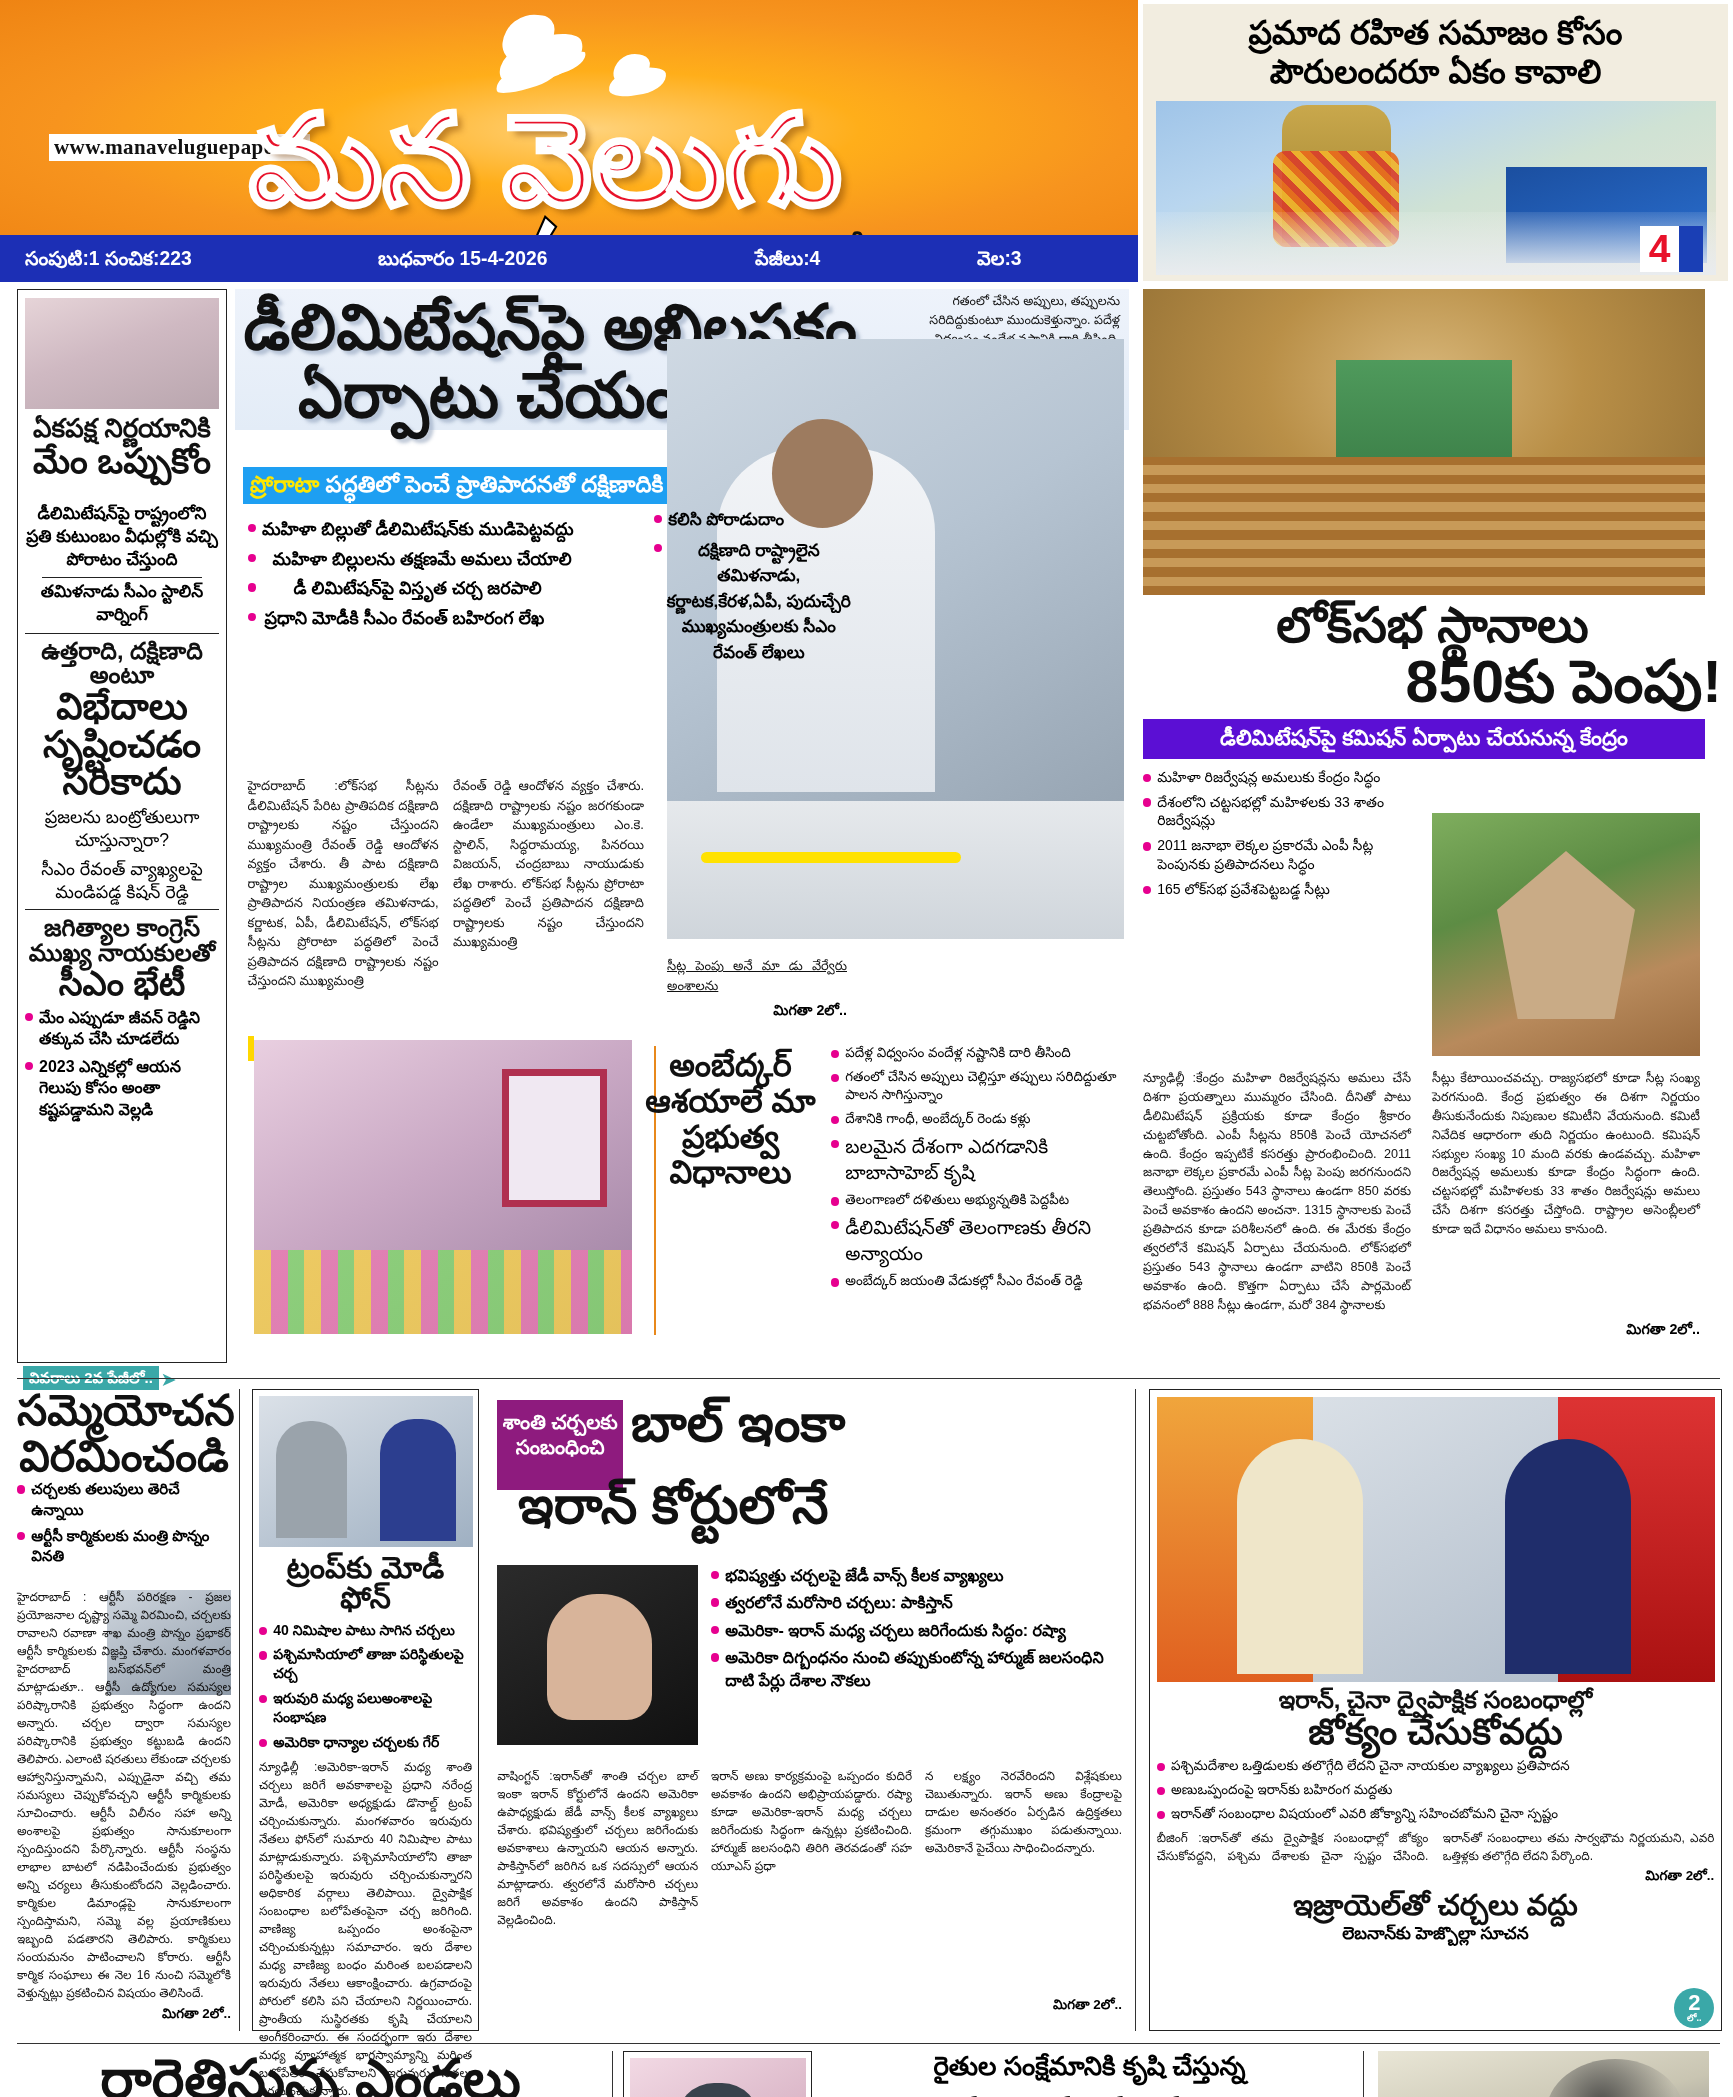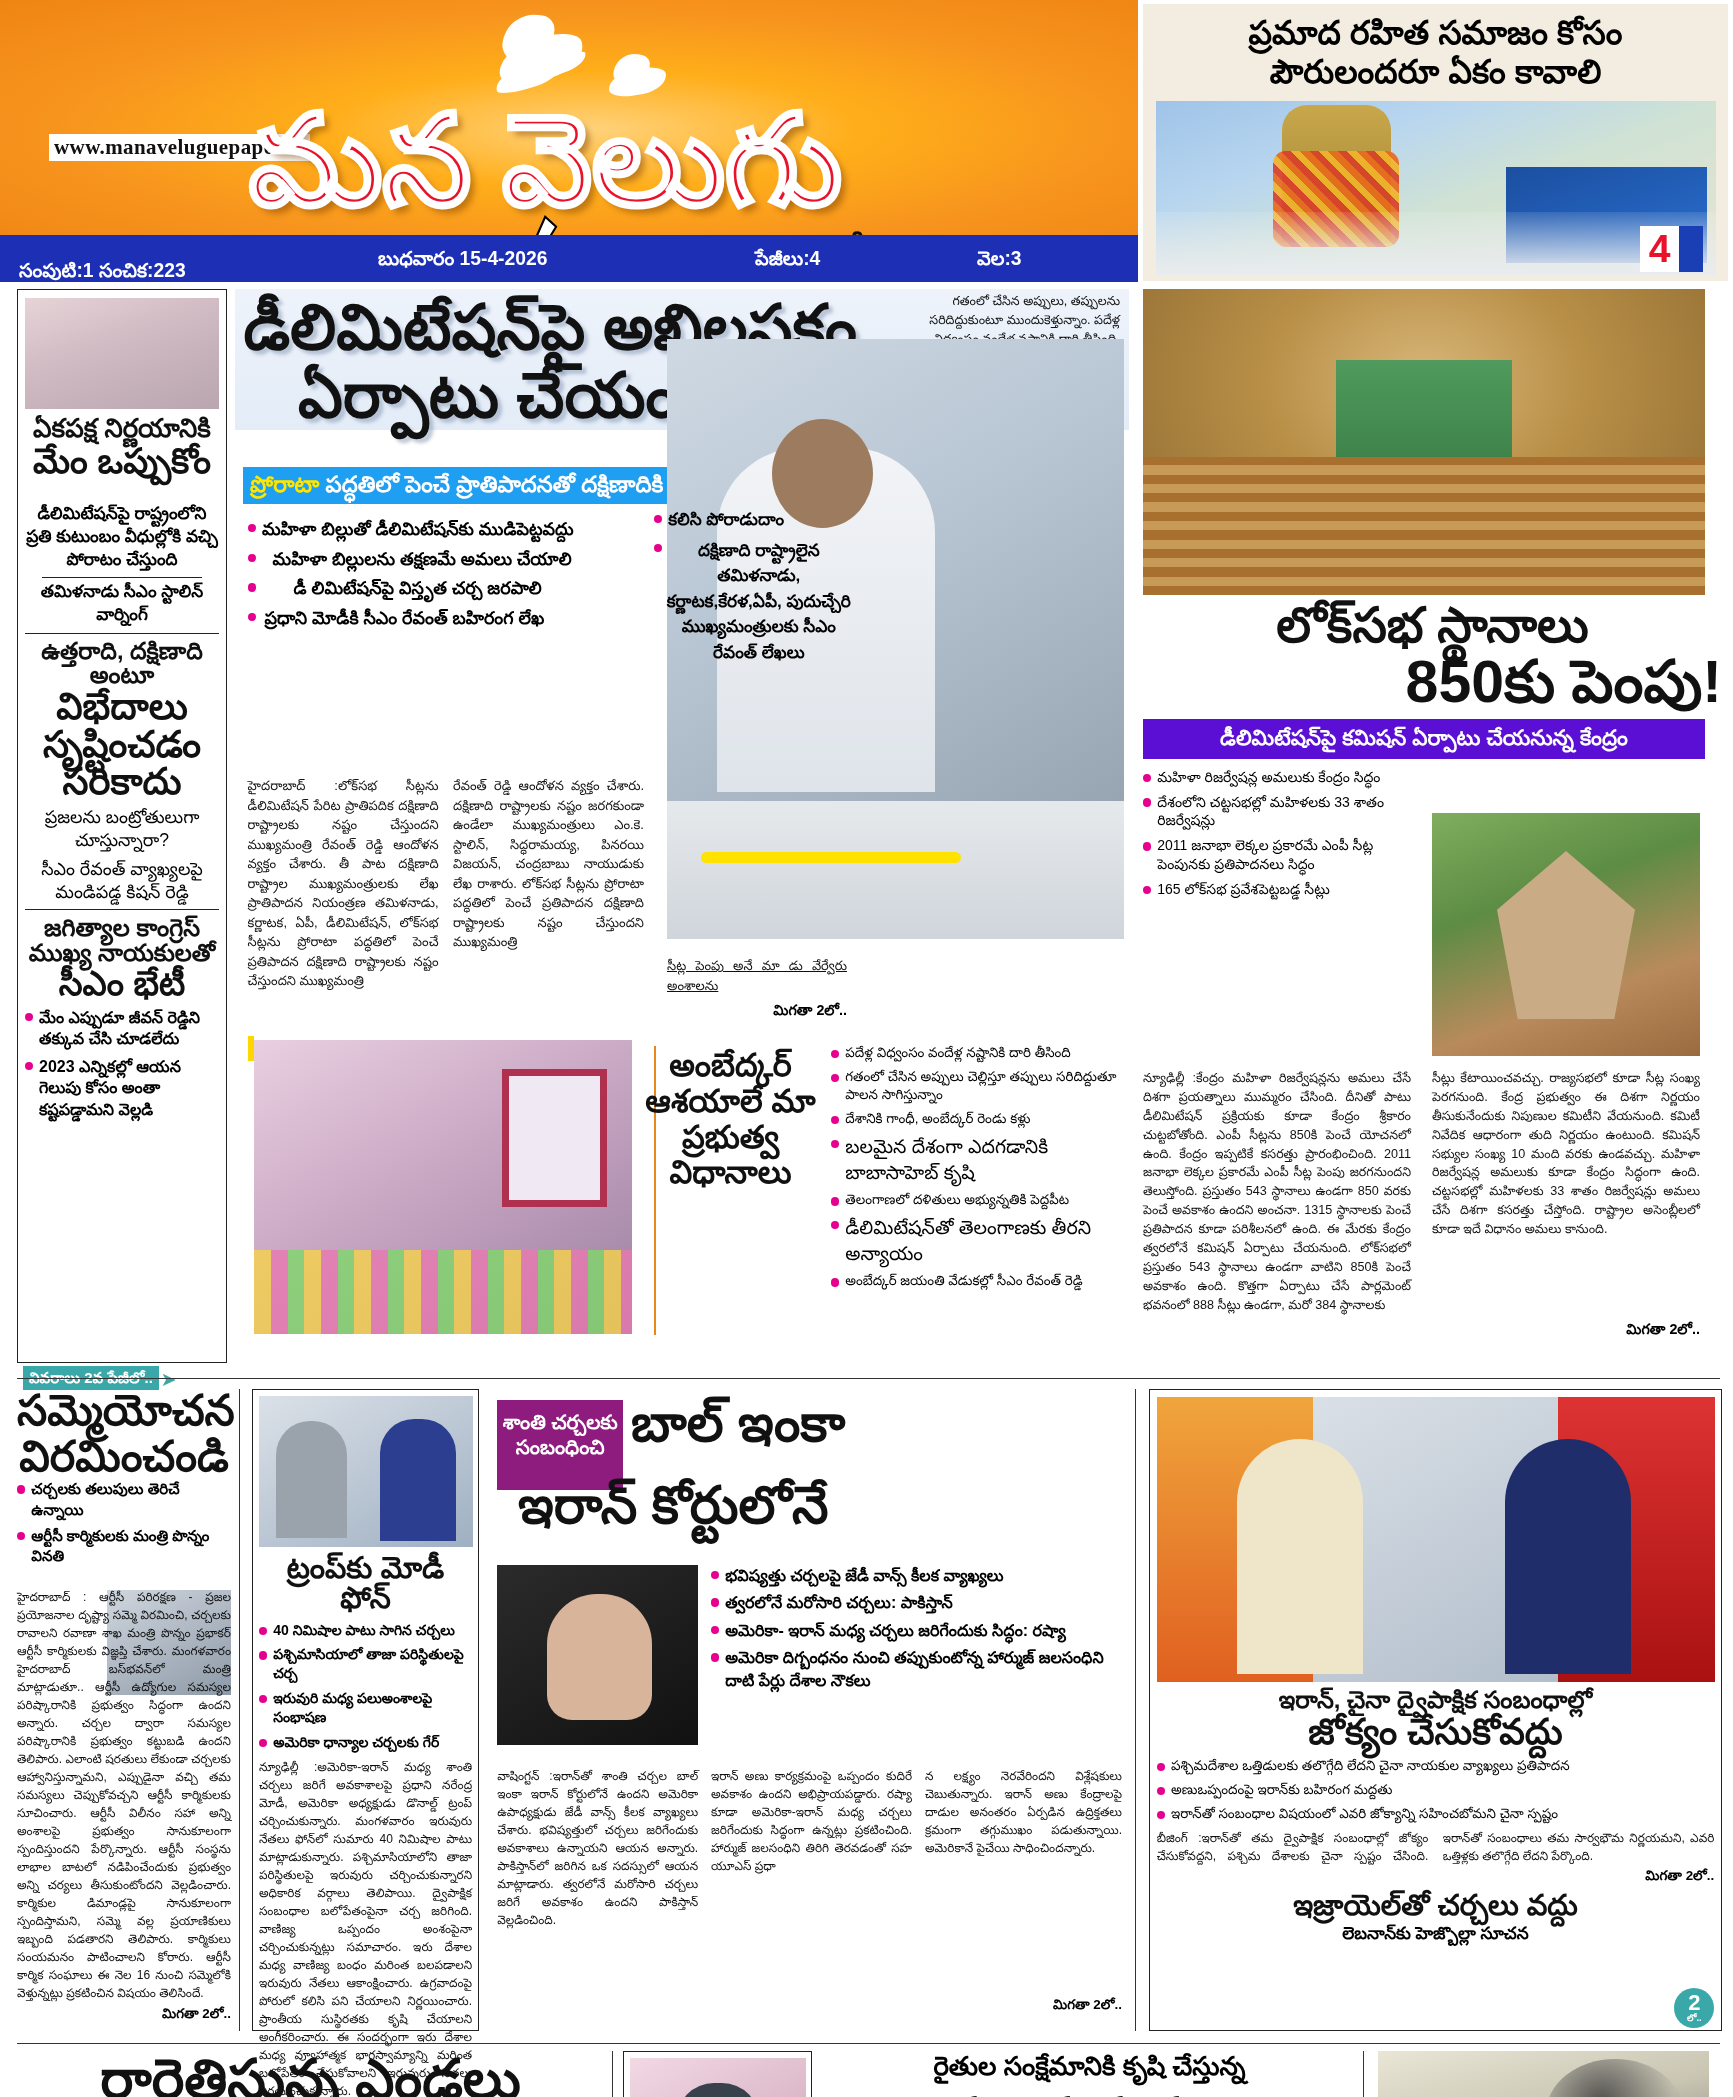--- a/index.html
+++ b/index.html
@@ -32,21 +32,21 @@
   .dove2{ left:608px; top:69px; width:59px; height:26px; transform:rotate(-12deg);}
   .dove2::before{ content:""; position:absolute; left:9.2px; top:-17px; width:34px; height:34px;
      background:#fff; border-radius:70% 30% 60% 40%; transform:rotate(25deg);}
   .hand{ position:absolute; left:499px; top:210px; width:84px; height:84px; }
   .hand svg{ width:100%; height:100%; }
 
   
   .infobar{ position:absolute; left:0; top:235px; width:1138px; height:47px; background:#1c2fb5;
      color:#fff; font-weight:bold; font-size:19.3px; }
   .infobar span{ position:absolute; top:12.6px; }
-  .ib1{ left:19px;margin-top:12px; } .ib2{ left:378px; } .ib3{ left:755px; } .ib4{ left:977px; }
+  .ib1{ left:25px; } .ib2{ left:378px; } .ib3{ left:755px; } .ib4{ left:977px; }
 
   
   .promo{ position:absolute; left:1143px; top:4.2px; width:585px; height:277px;
      background:#f2ede0; padding:10px 12.6px;}
   .promo h2{ font-size:33px; line-height:1.18; color:#000; font-weight:bold; text-align:center;}
   .promo-img{ position:absolute; left:12.6px; top:97px; width:560px; height:174px;
      background:linear-gradient(160deg,#9fc4e8 0%,#b9d6ef 30%,#cfe2d4 55%,#e8e4d2 100%);
      overflow:hidden;}
   .promo-img .statue{ position:absolute; left:126px; top:4.2px; width:109px; height:138px;
      background:linear-gradient(180deg,#c9a84c,#9d7f2e); border-radius:25px 25px 0 0;}

